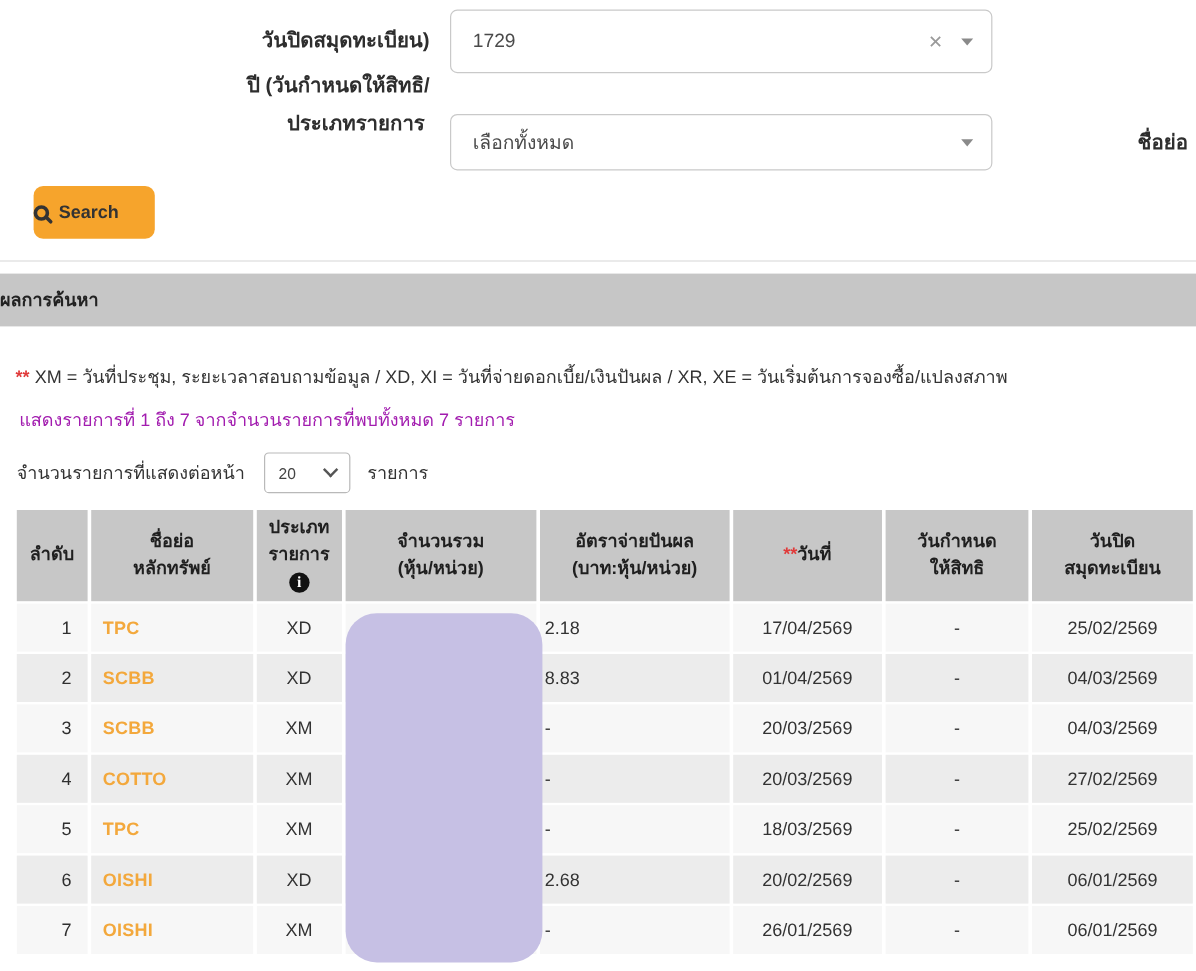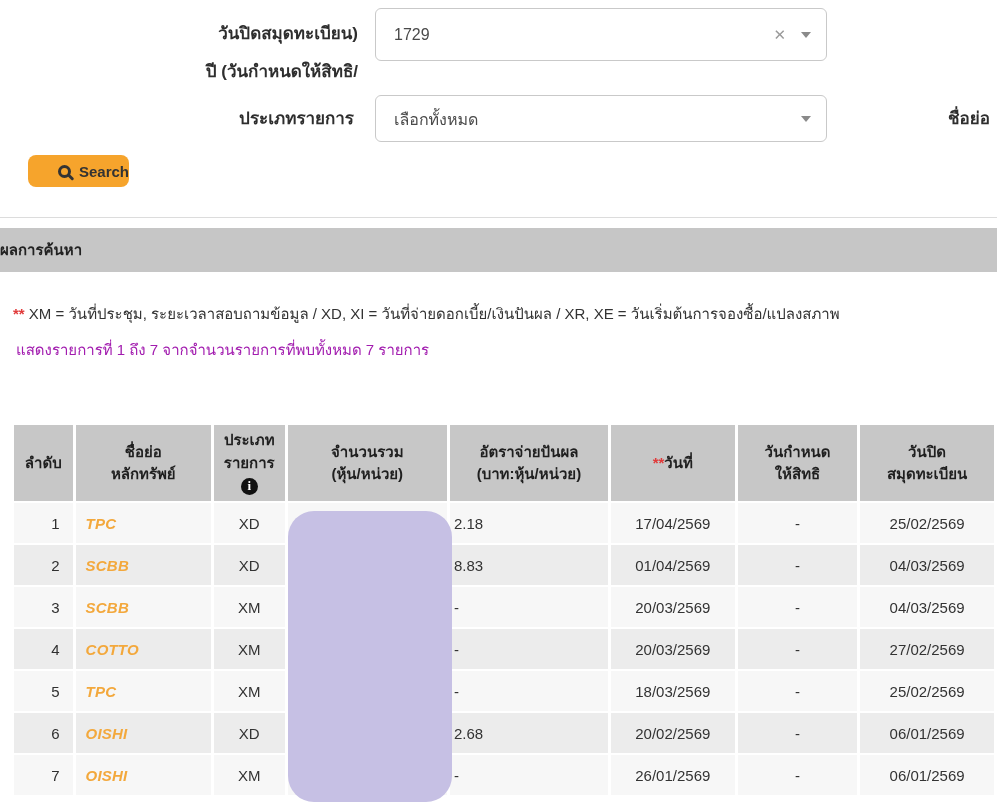--- a/index.html
+++ b/index.html
@@ -6,34 +6,34 @@
     --accent:#f6a42c; --link:#f3a83c; --red:#e03a3a;
     --headbg:#c7c7c7; --bar:#c6c6c6; --rowA:#f7f7f7; --rowB:#ececec; --redact:#c6c0e4;
   }
   *{box-sizing:border-box; margin:0; padding:0;}
   body{background:#fff; font-family:"Liberation Sans","DejaVu Sans",sans-serif;}
   #app{position:relative; width:997px; height:809px; background:#fff; overflow:hidden; color:#333;}
 
   
   .form-label{position:absolute; font-weight:bold; font-size:17px; color:#2e2e2e; white-space:nowrap;}
   .year-label{top:15px; right:639px; text-align:right; line-height:38px;}
-  .type-label{top:104px; right:643px;}
+  .type-label{top:88px; right:643px;}
   .symbol-label{left:948px; top:104px;}
 
   .select{position:absolute; background:#fff; border:1px solid #c9c9c9; border-radius:6px;}
   #select-year{left:375px; top:8px; width:452px; height:53px;}
   #select-type{left:375px; top:95px; width:452px; height:47px;}
   .select-value{position:absolute; left:18px; top:50%; transform:translateY(-50%); font-size:16px; color:#4a4a4a; white-space:nowrap;}
   .clear-x{position:absolute; right:40px; top:50%; transform:translateY(-50%); color:#9a9a9a; font-size:15px; cursor:pointer;}
   .caret-down{position:absolute; right:15px; top:50%; margin-top:-3px; width:0; height:0;
     border-left:5px solid transparent; border-right:5px solid transparent; border-top:6px solid #8a8a8a;}
 
   
-  .search-btn{position:absolute; left:28px; top:155px; width:101px; height:32px; background:var(--accent);
-    border:none; border-radius:8px; display:flex; align-items:center; justify-content:flex-end; gap:8px;
+  .search-btn{position:absolute; left:28px; top:155px; width:101px; height:44px; background:var(--accent);
+    border:none; border-radius:8px; display:flex; align-items:center; justify-content:flex-start; gap:8px;
     font-family:inherit; font-weight:bold; font-size:15px; color:#333; cursor:pointer;}
   .search-lens{position:relative; width:13px; height:13px; border:3px solid #333; border-radius:50%; display:inline-block;}
   .search-lens::after{content:""; position:absolute; width:3px; height:8px; background:#333;
     right:-4px; bottom:-6px; transform:rotate(-45deg); border-radius:2px;}
 
   .divider{position:absolute; left:0; top:217px; width:997px; height:1px; background:#dcdcdc;}
 
   
   .results-bar{position:absolute; left:0; top:228px; width:997px; height:44px; background:var(--bar);
     display:flex; align-items:center; font-weight:bold; font-size:15px; color:#222;}
@@ -50,21 +50,21 @@
 
   
   table{position:absolute; left:11px; top:423px; border-collapse:separate; border-spacing:3px 2px; table-layout:fixed;}
   th{background:var(--headbg); font-size:15px; font-weight:bold; color:#1f1f1f; height:76px;
     vertical-align:middle; text-align:center; line-height:1.5; padding:0 3px;}
   td{height:40px; font-size:15px; color:#333; vertical-align:middle; padding:0 4px;}
   tbody tr:nth-child(odd) td{background:var(--rowA);}
   tbody tr:nth-child(even) td{background:var(--rowB);}
   td.c-no{text-align:right; padding-right:13px; color:#2f2f2f;}
   td.c-symbol{text-align:left; padding-left:10px;}
-  td.c-symbol span{font-weight:bold; color:var(--link); cursor:pointer; letter-spacing:.2px;font-style:italic;}
+  td.c-symbol span{font-weight:bold; color:var(--link); cursor:pointer; letter-spacing:.2px;}
   td.c-type,td.c-date,td.c-grant,td.c-close{text-align:center;}
   td.c-rate{text-align:left; padding-right:16px;}
   .info-icon{display:inline-flex; width:17px; height:17px; border-radius:50%; background:#121212; color:#fff;
     font-family:"Liberation Serif","DejaVu Serif",serif; font-size:13px; font-weight:bold;
     align-items:center; justify-content:center; margin-top:2px; cursor:pointer;}
 
   .redaction{position:absolute; left:288px; top:511px; width:164px; height:291px;
     background:var(--redact); border-radius:26px; z-index:5;}
 </style>
 </head>
@@ -102,20 +102,28 @@
   <div class="results-bar">
     <span>ผลการค้นหา</span>
   </div>
 
   <div class="note">
     <span class="red">**</span><span> XM = วันที่ประชุม, ระยะเวลาสอบถามข้อมูล / XD, XI = วันที่จ่ายดอกเบี้ย/เงินปันผล / XR, XE = วันเริ่มต้นการจองซื้อ/แปลงสภาพ</span>
   </div>
 
   <div class="showing">แสดงรายการที่ 1 ถึง 7 จากจำนวนรายการที่พบทั้งหมด 7 รายการ</div>
 
+  <div class="perpage">
+    <span>จำนวนรายการที่แสดงต่อหน้า</span>
+    <span class="perpage-select">
+      <span>20</span>
+      <span class="chevron-v"></span>
+    </span>
+    <span class="perpage-suffix">รายการ</span>
+  </div>
 
   <table>
     <colgroup>
       <col style="width:59px">
         <col style="width:137px">
         <col style="width:71px">
         <col style="width:162px">
       <col style="width:160px">
         <col style="width:125px">
         <col style="width:121px">

